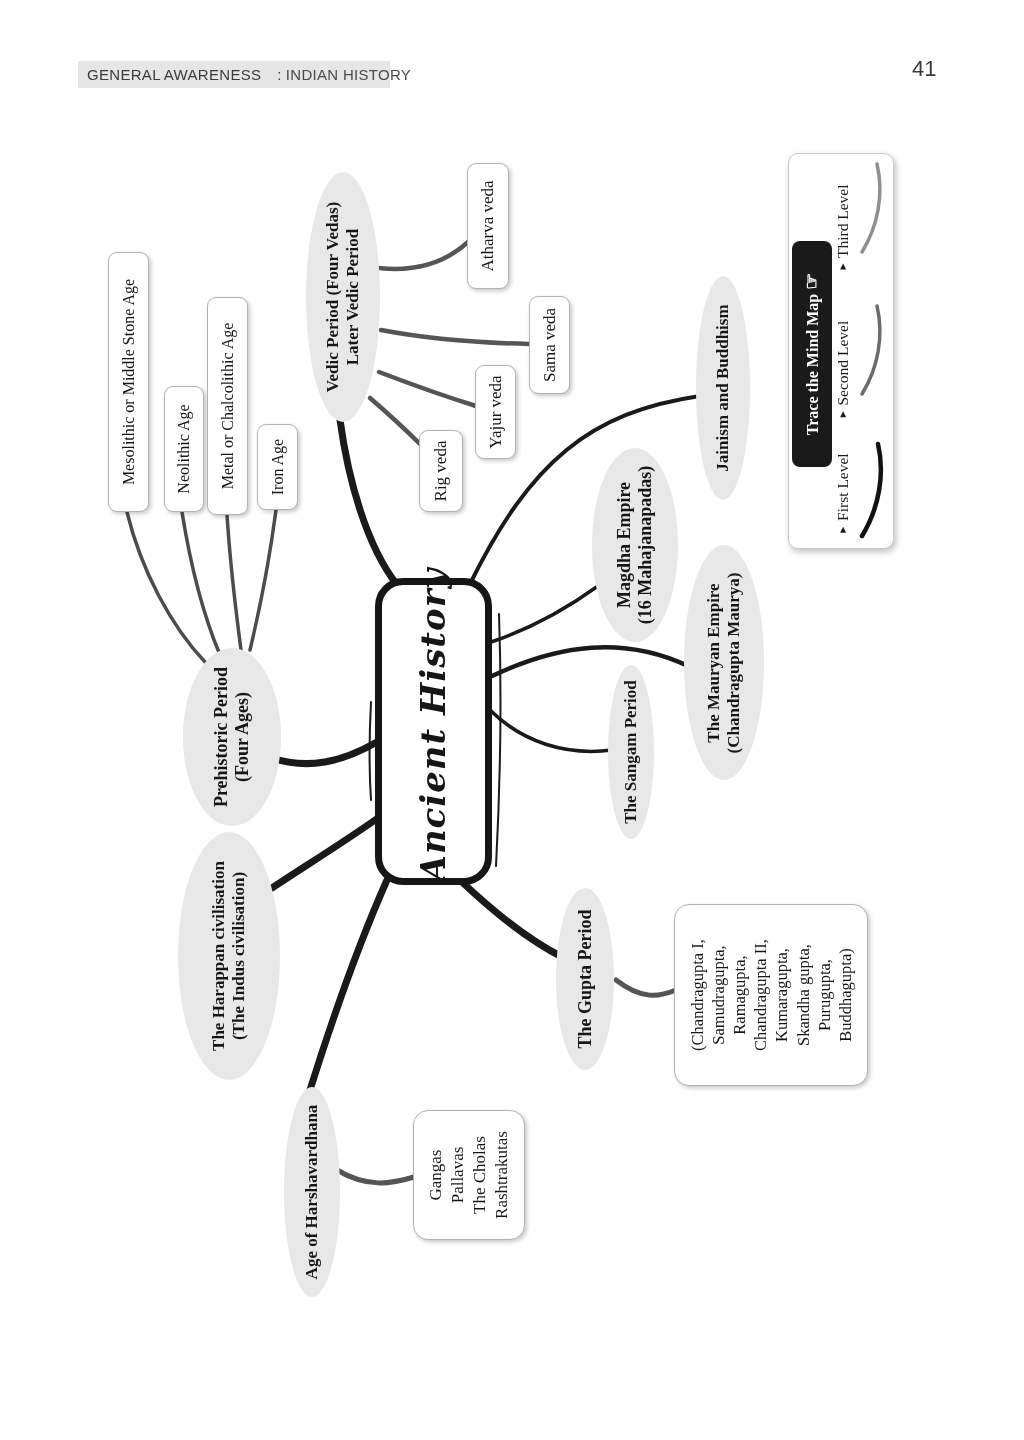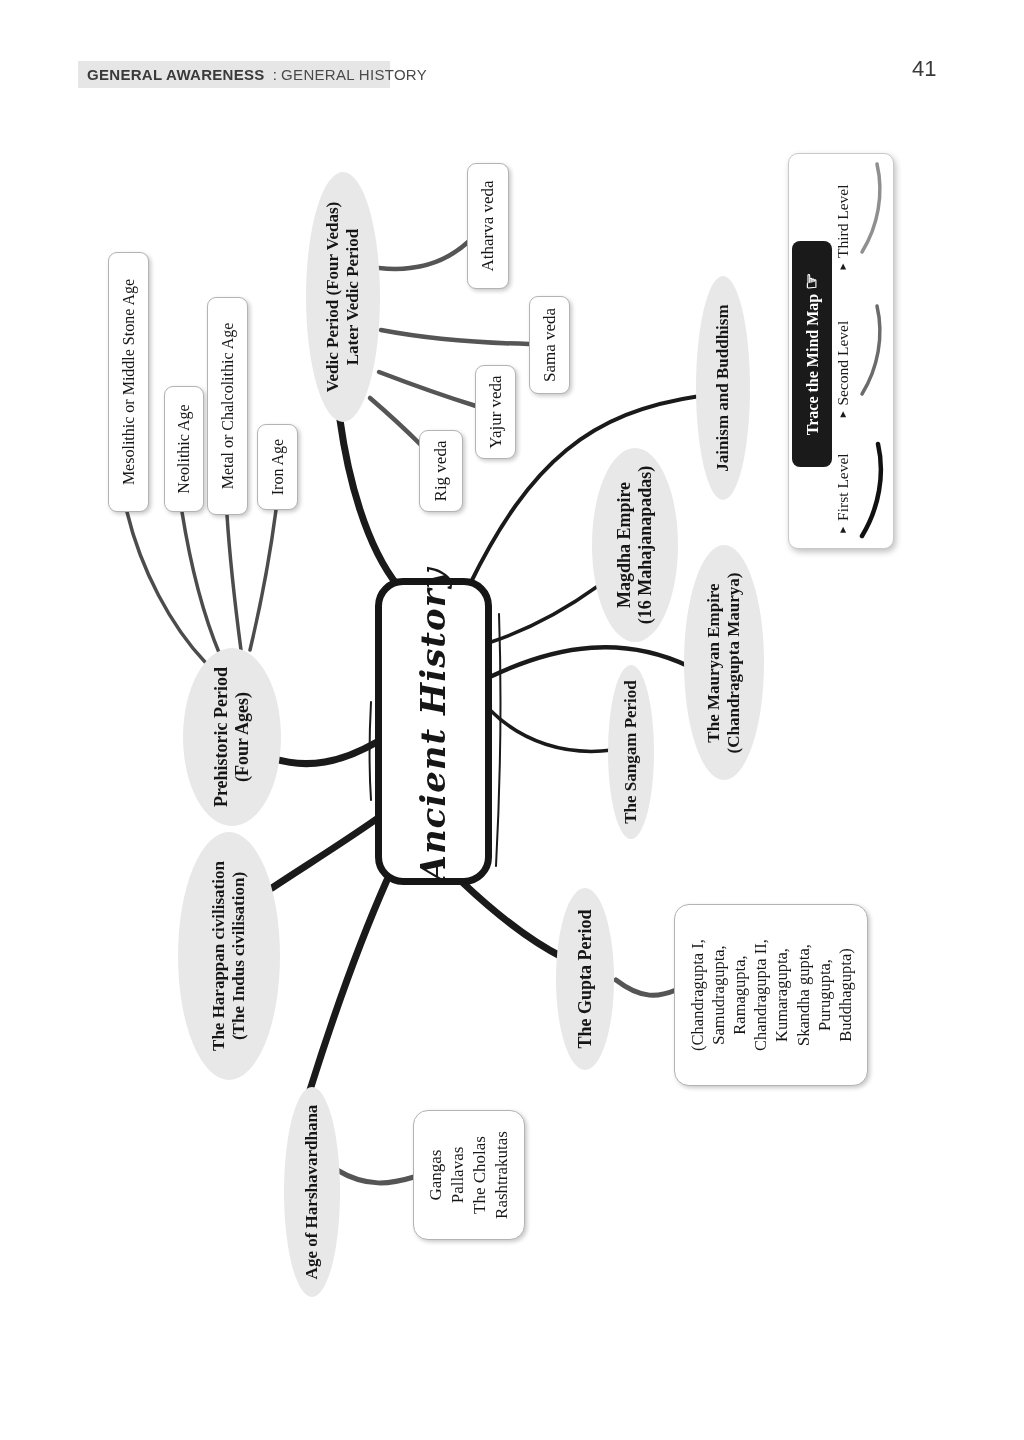--- a/index.html
+++ b/index.html
@@ -2,21 +2,21 @@
 <html><head>
 <meta charset="utf-8">
 <style>
   html,body{margin:0;padding:0;background:#fff;}
   #page{position:relative;width:1024px;height:1440px;background:#ffffff;overflow:hidden;
         font-family:"Liberation Sans",sans-serif;margin:0 auto;}
   
   .hdr-strip{position:absolute;left:78px;top:61px;width:312px;height:27px;background:#e6e6e6;
              display:flex;align-items:center;padding-left:9px;box-sizing:border-box;
              font-size:15px;letter-spacing:.3px;color:#4a4a4a;white-space:nowrap;}
-  .hdr-strip b{color:#3a3a3a;font-weight:700;margin-right:4px;}
+  .hdr-strip b{color:#3a3a3a;font-weight:400;margin-right:12px;}
   .hdr-sep{margin:0 4px;color:#3a3a3a;}
   .pageno{position:absolute;left:912px;top:56px;font-size:22px;color:#3a3a3a;}
   
   .legend{position:absolute;left:788px;top:153px;width:104px;height:394px;background:#fff;
           border:1px solid #c9c9c9;border-radius:10px;box-shadow:2px 3px 6px rgba(0,0,0,.25);z-index:1;}
   .ribbon{position:absolute;left:792px;top:241px;width:40px;height:226px;background:#1a1a1a;
           border-radius:8px;z-index:1;}
   .lwrap{position:absolute;z-index:1;}
   
   .vtext{position:absolute;top:50%;left:50%;transform:translate(-50%,-50%) rotate(-90deg);
@@ -44,21 +44,21 @@
   .tline{display:block;}
 </style>
 </head>
 <body>
 
 <div id="page">
 
   <div class="hdr-strip">
     <b>GENERAL AWARENESS</b>
     <span class="hdr-sep">:</span>
-    <span>GENERAL HISTORY</span>
+    <span>INDIAN HISTORY</span>
   </div>
   <div class="pageno">41</div>
 
   <div class="legend"></div>
   <div class="ribbon">
     <div class="vtext rib" style="width:214px">
       <span>Trace the Mind Map</span>
       <span class="hand">☞</span>
     </div>
   </div>

